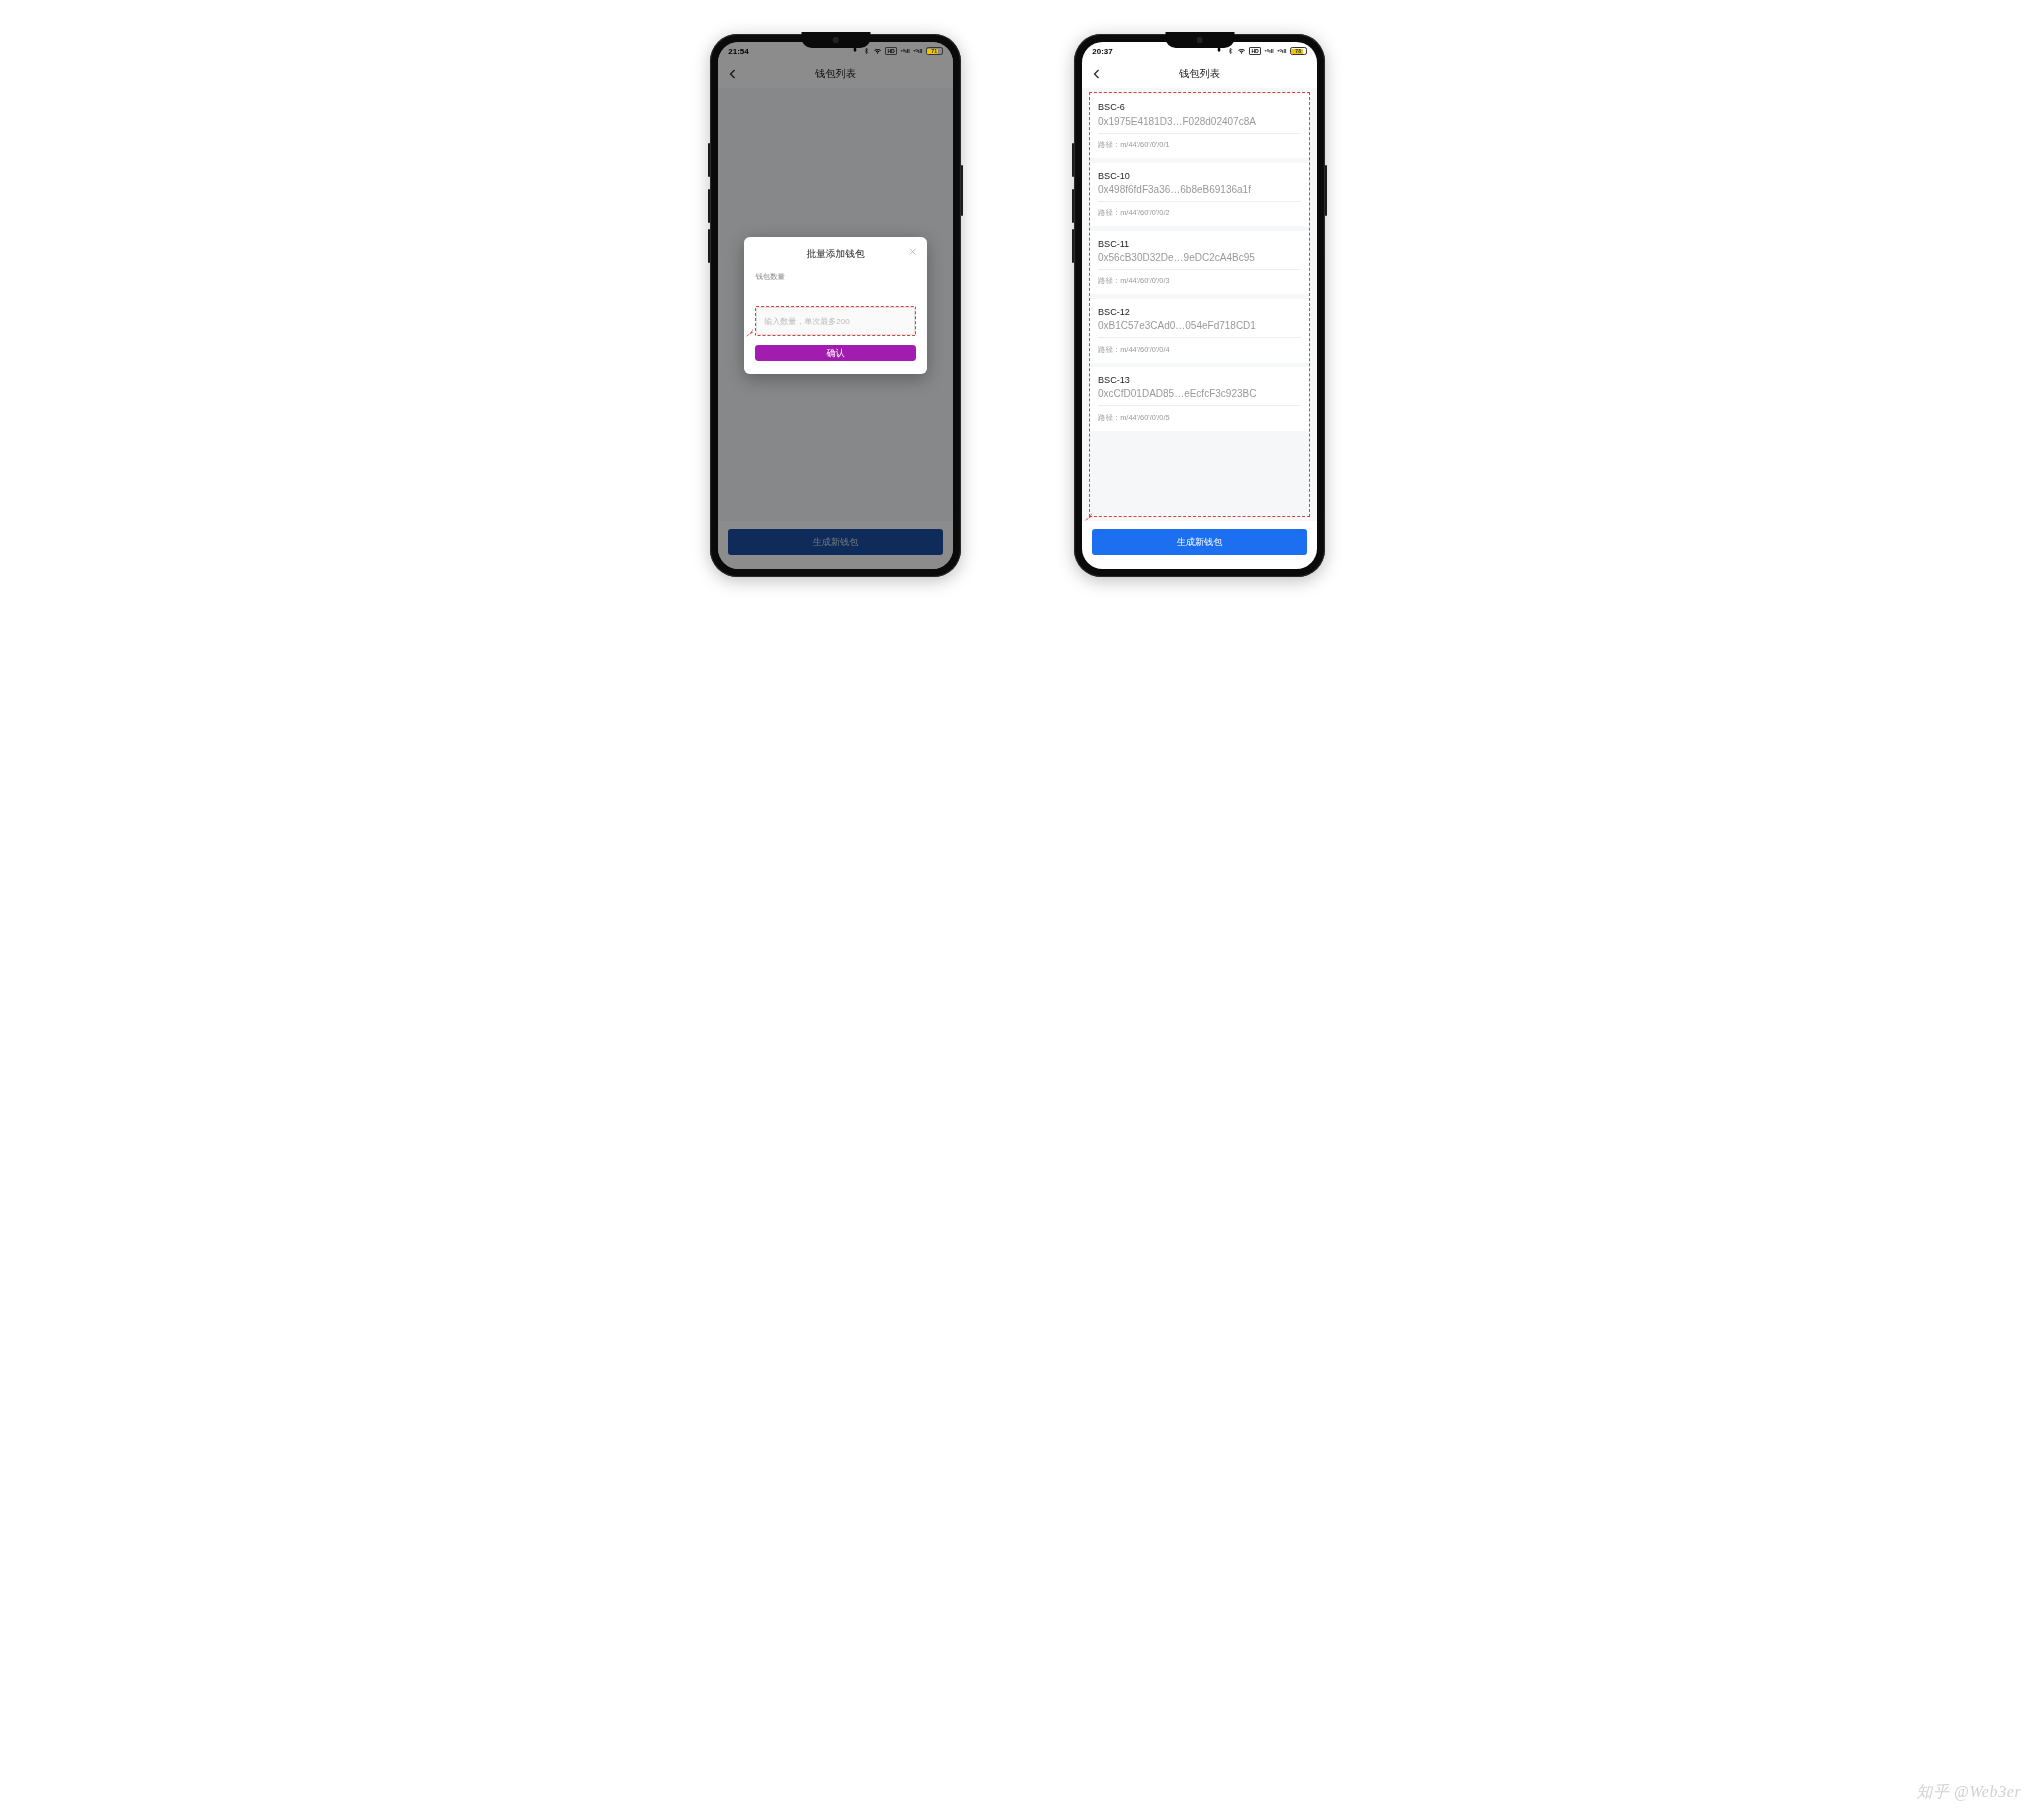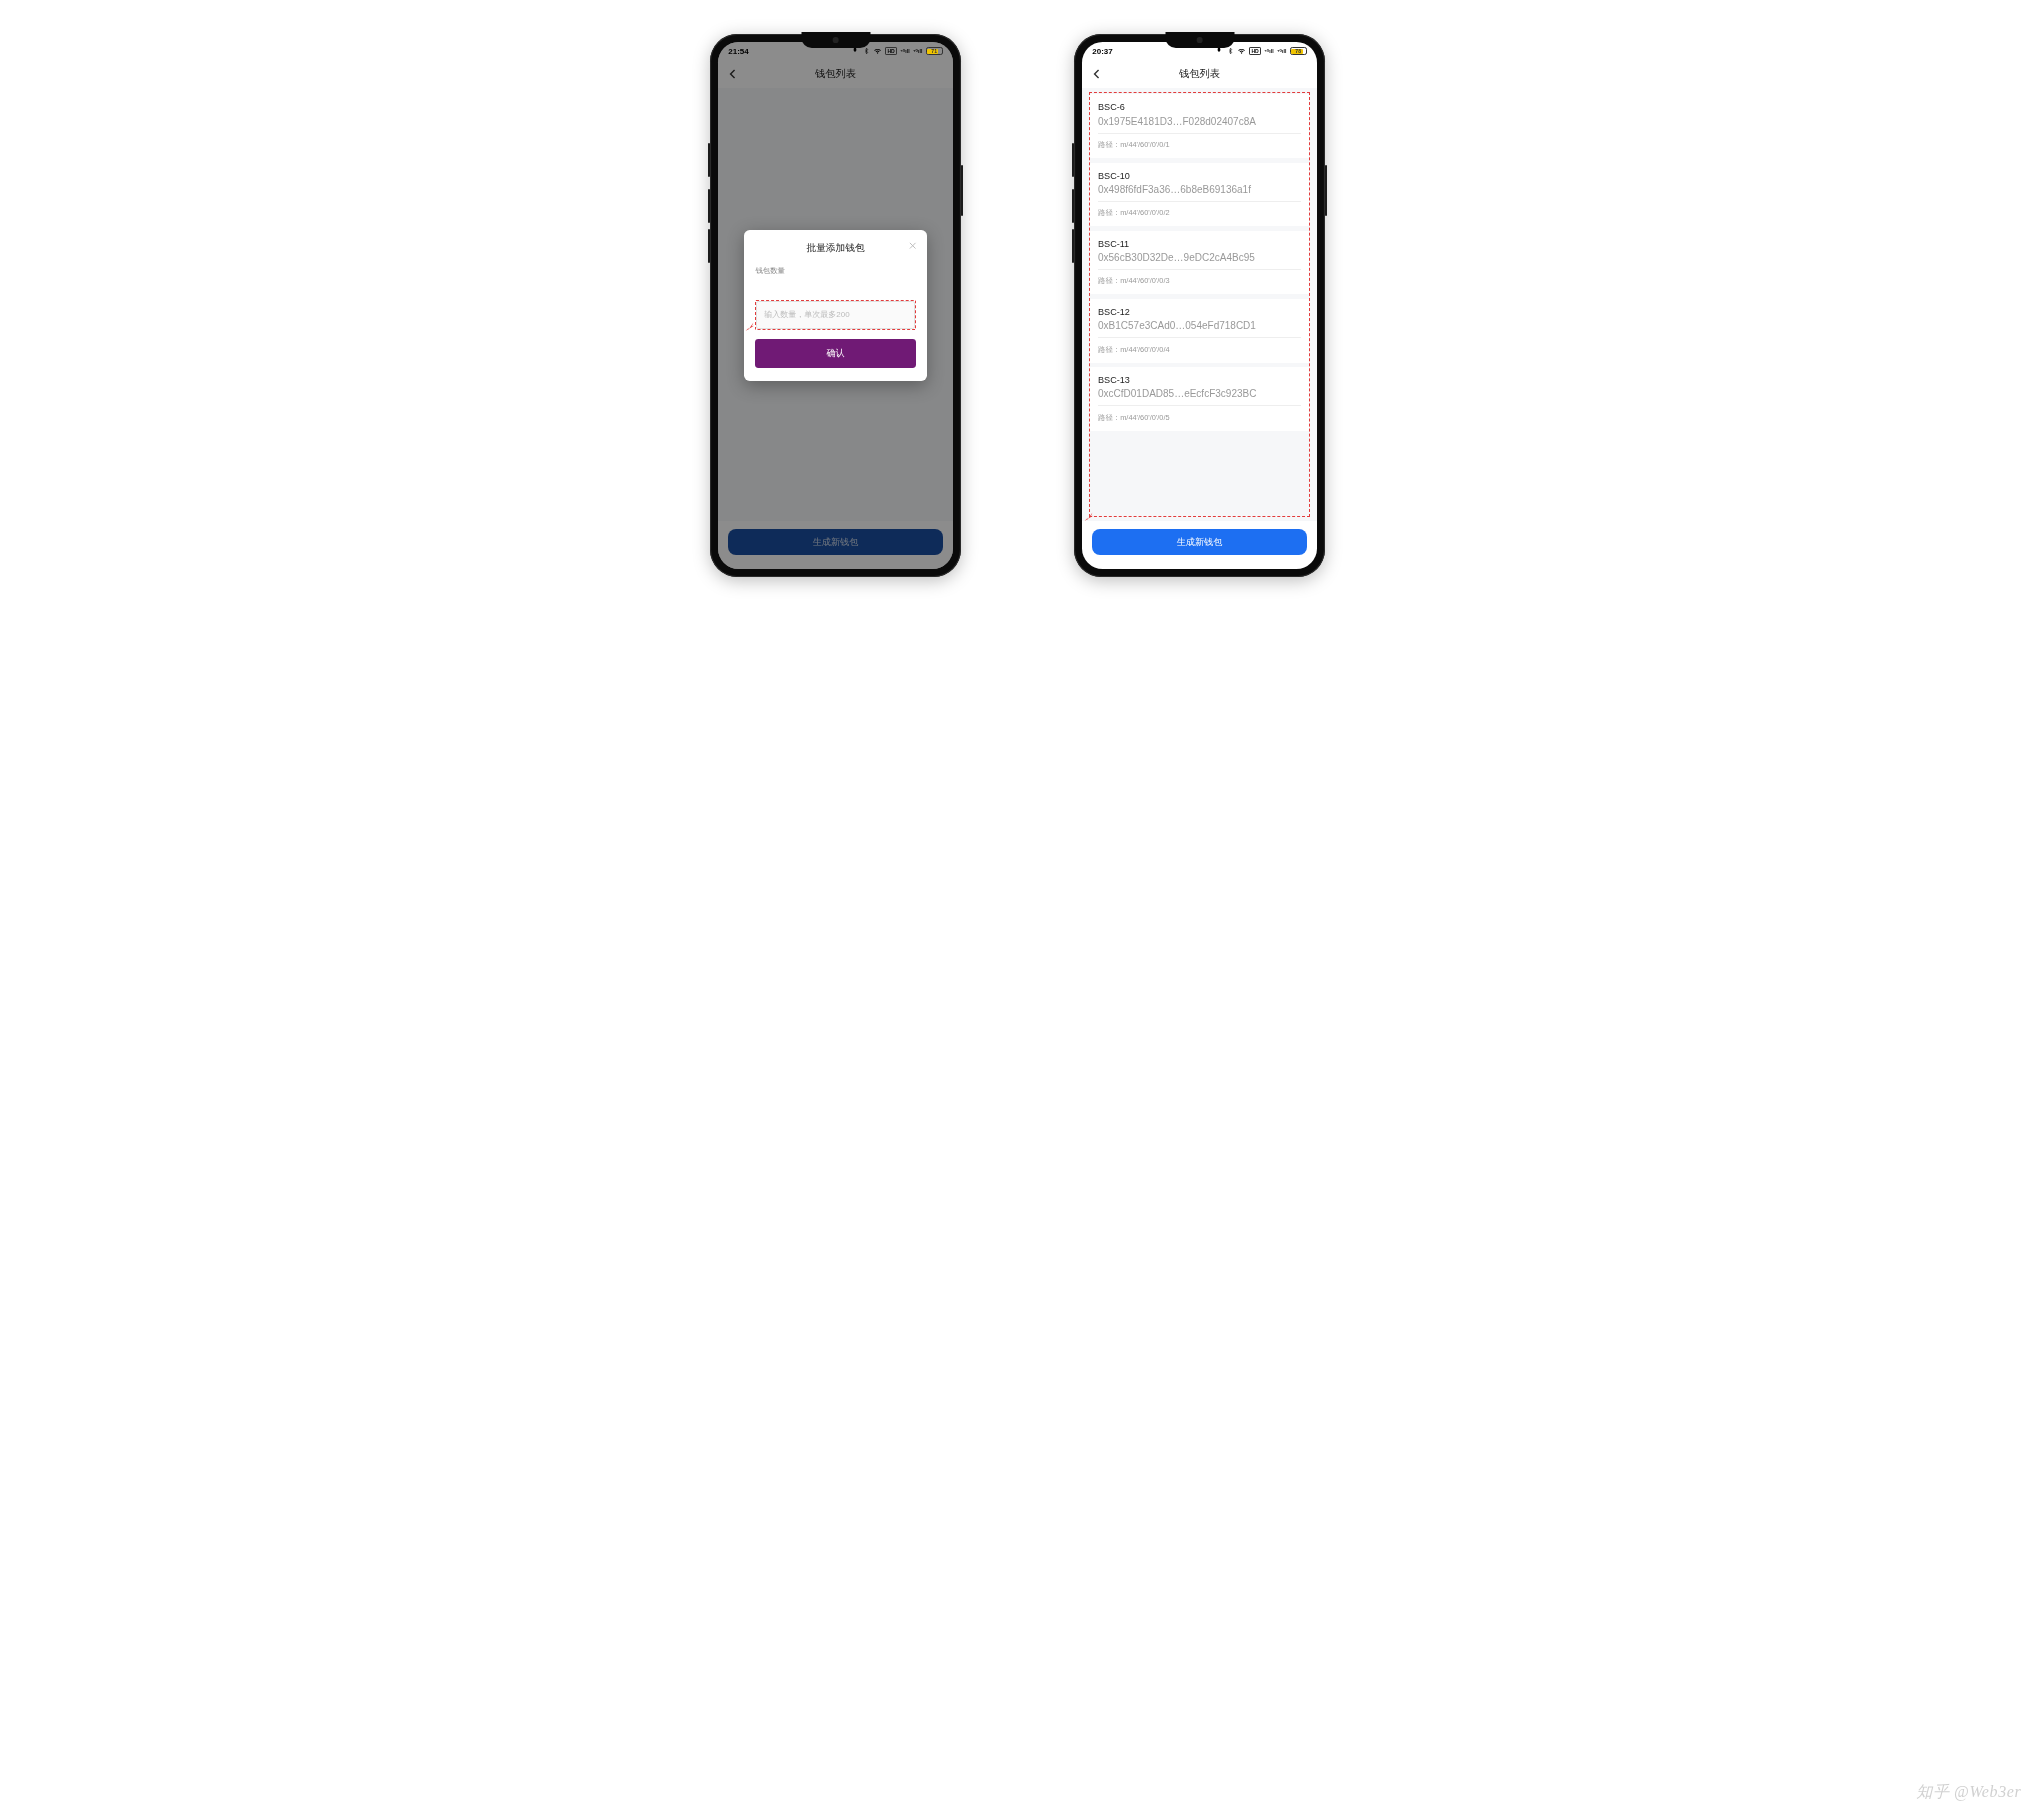--- a/index.html
+++ b/index.html
@@ -96,21 +96,21 @@
     width:13.7px; height:13.7px; display:flex; align-items:center; justify-content:center;
     color:#333;
   }
 
   
   .content { flex:1; overflow:hidden; background:#f6f7f9; position:relative; }
 
   
   .bottom-bar { padding: 8px 10.3px 13.7px; background:transparent; }
   .primary-btn {
-    width:100%; height:26px; border:none; border-radius:8px;
+    width:100%; height:26px; border:none; border-radius:3px;
     background:#1d6ff2; color:#fff; font-size:9.1px; font-weight:400;
     display:flex; align-items:center; justify-content:center;
   }
   .primary-btn.dim { background:#1a4fa3; color:#cfd8e6; }
 
   
   .overlay {
     position:absolute; inset:0;
     background:rgba(0,0,0,.45);
     display:flex; align-items:center; justify-content:center;
@@ -130,22 +130,22 @@
     border-radius:1.1px;
     margin-bottom:9.1px;
     position:relative;
   }
   .modal-input {
     width:100%; height:28px; border:0.6px solid #e0e0e0; border-radius:2.3px;
     padding:0 6.9px; font-size:8px; background:#fafafa; color:#333;
   }
   .modal-input::placeholder { color:#bbb; }
   .modal-confirm {
-    width:100%; height:29px; border:none; border-radius:3.4px;
-    background:#701a75; color:#fff; font-size:9.1px;
+    width:100%; height:16px; border:none; border-radius:3.4px;
+    background:#a21caf; color:#fff; font-size:9.1px;
   }
   .arrow-annot {
     position:absolute; left:-12.6px; bottom:-3.4px; width:12.6px; height:12.6px;
     color:#e23b3b;
   }
 
   
   .list-outline {
     position:absolute; left:6.9px; right:6.9px; top:4.6px; bottom:4.6px;
     border:1.1px dashed #e23b3b; pointer-events:none; z-index:5;

